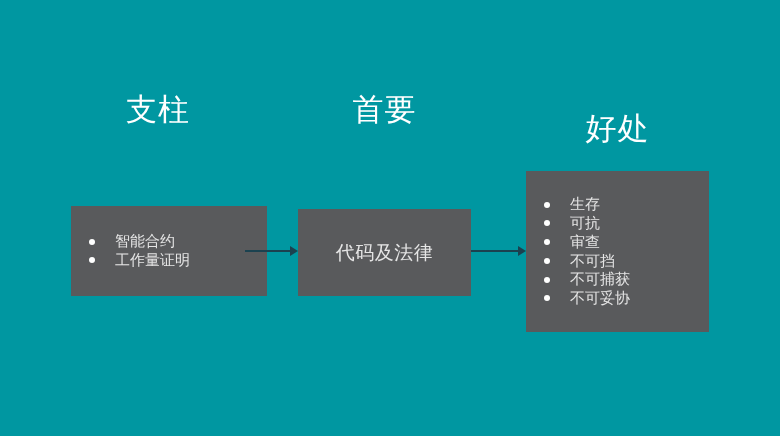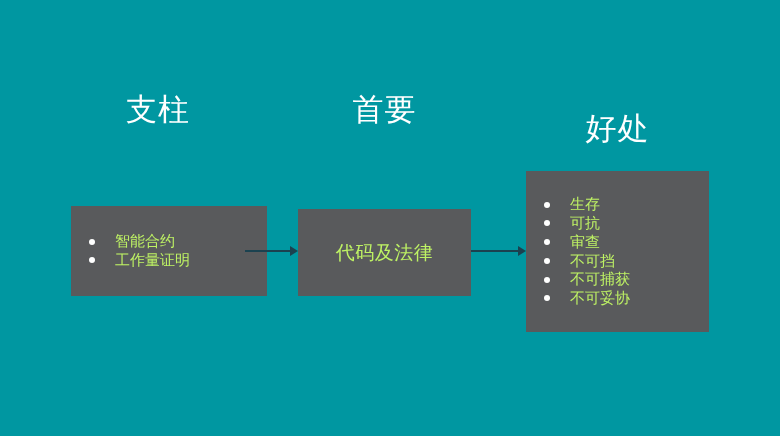--- a/index.html
+++ b/index.html
@@ -21,21 +21,21 @@
     line-height:28px;
     letter-spacing:1px;
   }
   .col-header.h-pillars{left:71px;width:174px;}
   .col-header.h-primary{left:298px;width:173px;}
   .col-header.h-benefits{left:526px;width:183px;margin-top:19px;}
 
   .box{
     position:absolute;
     background:#595a5c;
-    color:#bef264;
+    color:#e5e5e5;
     display:flex;
     align-items:center;
   }
   .box-left{left:71px;top:206px;width:196px;height:90px;}
   .box-mid{left:298px;top:209px;width:173px;height:87px;justify-content:center;}
   .box-right{left:526px;top:171px;width:183px;height:161px;}
 
   .mid-label{
     font-size:19px;
     letter-spacing:0.5px;

